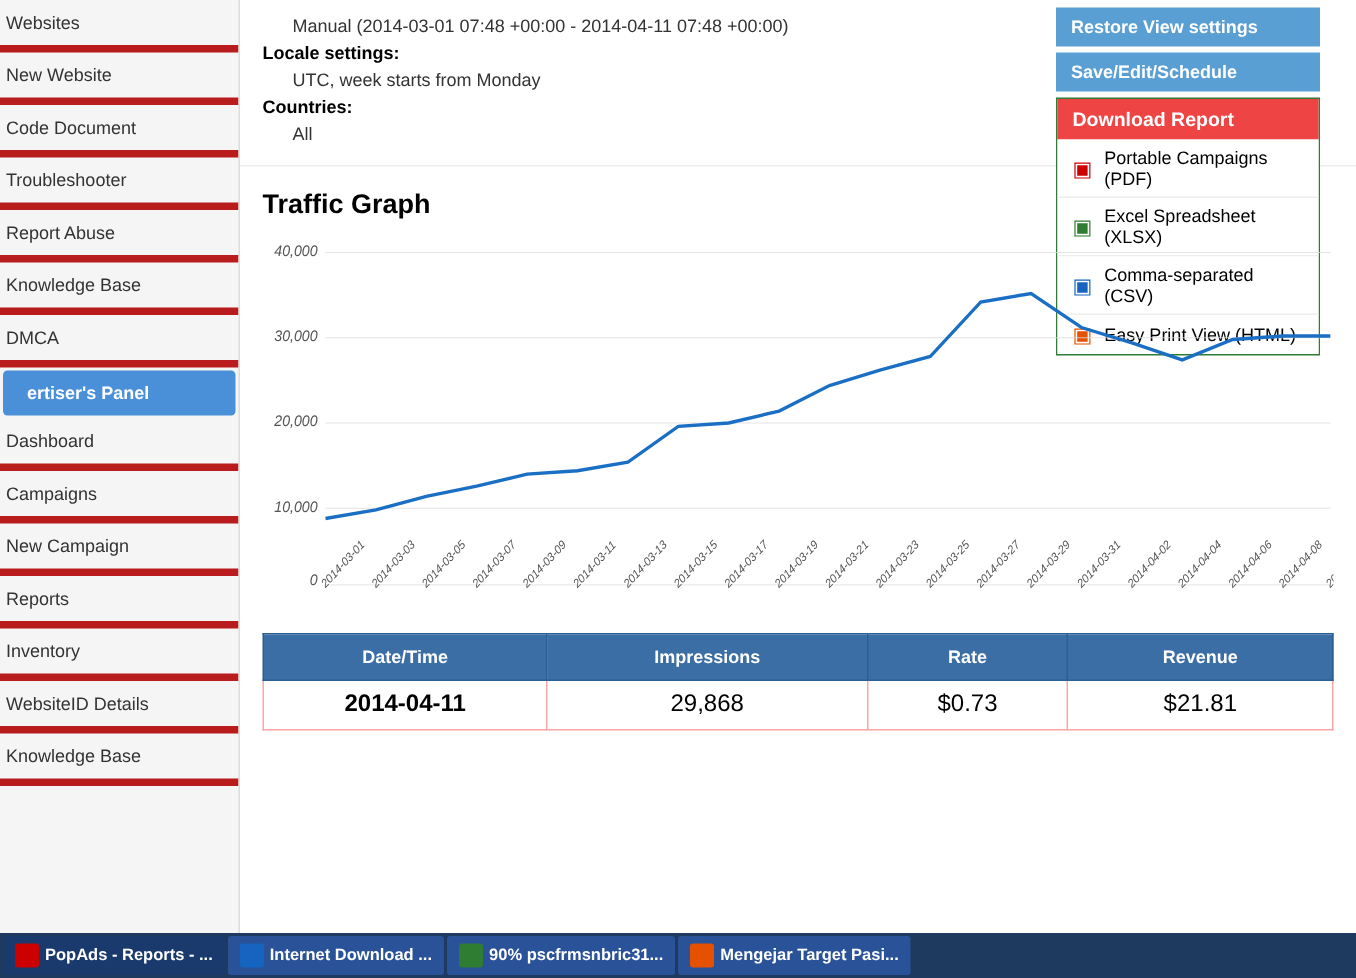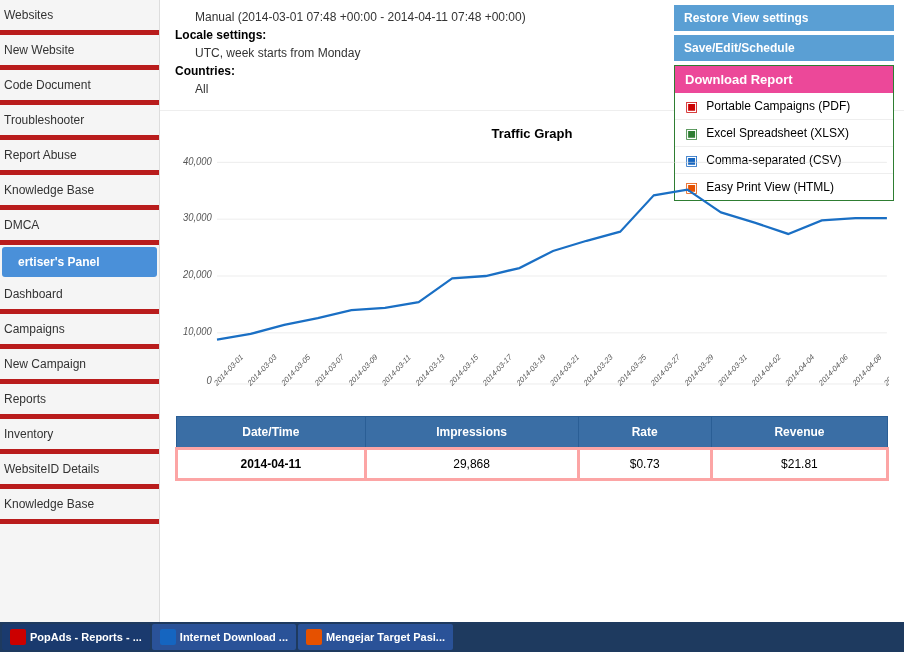--- a/index.html
+++ b/index.html
@@ -15,43 +15,43 @@
     
     .main-content { flex: 1; overflow-y: auto; background: white; }
     
     
     .info-section { padding: 10px 15px; background: white; border-bottom: 1px solid #eee; position: relative; }
     .info-row { margin-bottom: 4px; }
     .info-label { font-weight: bold; font-size: 12px; }
     .info-value { padding-left: 20px; color: #333; font-size: 12px; }
     
     
-    .right-panel { position: absolute; top: 5px; right: 10px; width: 220px; }
+    .right-panel { position: absolute; top: 5px; right: 24px; width: 176px; }
     .btn-restore { background: #5a9fd4; color: white; border: none; padding: 6px 10px; width: 100%; text-align: left; cursor: pointer; font-size: 12px; margin-bottom: 4px; font-weight: bold; }
     .btn-save { background: #5a9fd4; color: white; border: none; padding: 6px 10px; width: 100%; text-align: left; cursor: pointer; font-size: 12px; margin-bottom: 4px; font-weight: bold; }
     .download-panel { border: 1px solid #2e7d32; }
-    .download-header { background: #ec4899; color: white; padding: 6px 10px; font-size: 13px; font-weight: bold; }
+    .download-header { background: #ef4444; color: white; padding: 6px 10px; font-size: 13px; font-weight: bold; }
     .download-item { padding: 5px 10px; display: flex; align-items: center; gap: 8px; cursor: pointer; border-bottom: 1px solid #eee; font-size: 12px; background: white; }
     .download-item:last-child { border-bottom: none; }
     .icon-pdf { color: #c00; font-size: 14px; }
     .icon-xlsx { color: #2e7d32; font-size: 14px; }
     .icon-csv { color: #1565c0; font-size: 14px; }
     .icon-html { color: #e65100; font-size: 14px; }
     
     
     .chart-section { padding: 15px; background: white; }
-    .chart-title { text-align: center; font-size: 13px; font-weight: bold; margin-bottom: 10px; }
+    .chart-title { text-align: left; font-size: 18px; font-weight: bold; margin-bottom: 10px; }
     .chart-container { position: relative; width: 100%; height: 250px; font-style: italic; }
     svg.chart { width: 100%; height: 100%; }
     
     
     .table-section { padding: 0 15px 15px; }
     .data-table { width: 100%; border-collapse: collapse; }
     .data-table th { background: #3a6ea5; color: white; padding: 8px 24px; text-align: center; font-size: 12px; border: 1px solid #2a5e95; }
-    .data-table td { padding: 7px 10px; text-align: center; font-size: 12px; border: 3px solid #fca5a5; }
+    .data-table td { padding: 7px 10px; text-align: center; font-size: 16px; border: 1px solid #fca5a5; }
     .data-table tr:nth-child(even) td { background: #f9f9f9; }
     .data-table td:first-child { font-weight: bold; }
     
     
     .taskbar { height: 30px; background: #1e3a5f; display: flex; align-items: center; gap: 2px; padding: 2px; flex-shrink: 0; font-weight: bold; }
     .taskbar-item { background: #2a5298; color: white; padding: 3px 8px; font-size: 11px; border-radius: 2px; cursor: pointer; white-space: nowrap; display: flex; align-items: center; gap: 4px; height: 26px; }
     .taskbar-item:first-child { background: #1a3a6e; }
     .taskbar-item .tb-icon { width: 16px; height: 16px; border-radius: 2px; display: inline-block; }
   </style>
 </head>
@@ -246,16 +246,20 @@
 <div class="taskbar">
   <div class="taskbar-item">
     <span class="tb-icon" style="background:#c00;"></span>
     <span>PopAds - Reports - ...</span>
   </div>
   <div class="taskbar-item">
     <span class="tb-icon" style="background:#1565c0;"></span>
     <span>Internet Download ...</span>
   </div>
   <div class="taskbar-item">
+    <span class="tb-icon" style="background:#2e7d32;"></span>
+    <span>90% pscfrmsnbric31...</span>
+  </div>
+  <div class="taskbar-item">
     <span class="tb-icon" style="background:#e65100;"></span>
     <span>Mengejar Target Pasi...</span>
   </div>
 </div>
 
 </body></html>

